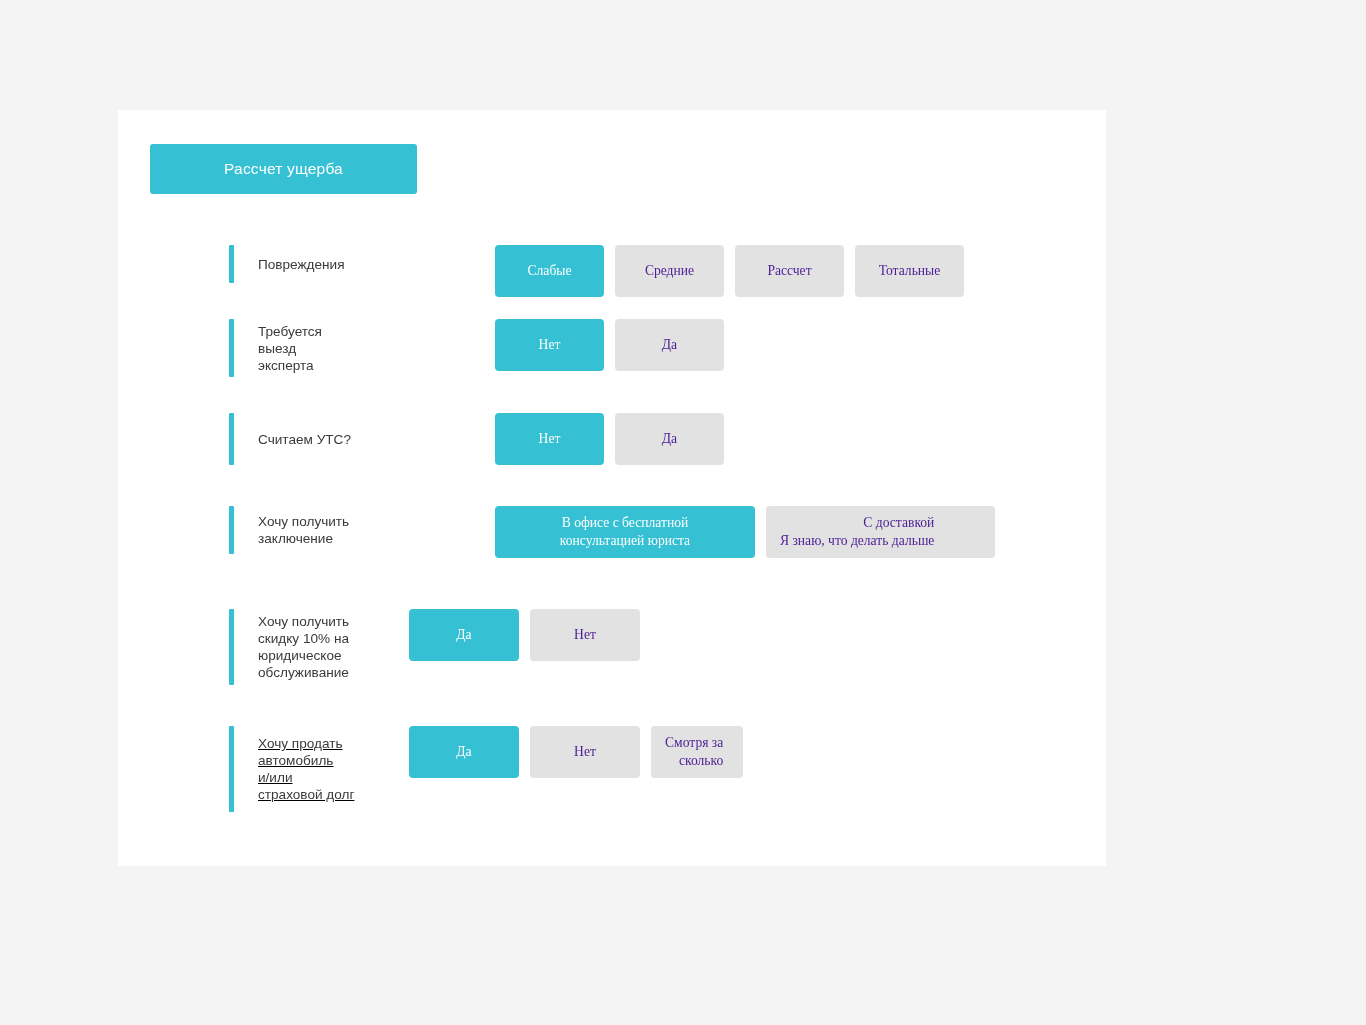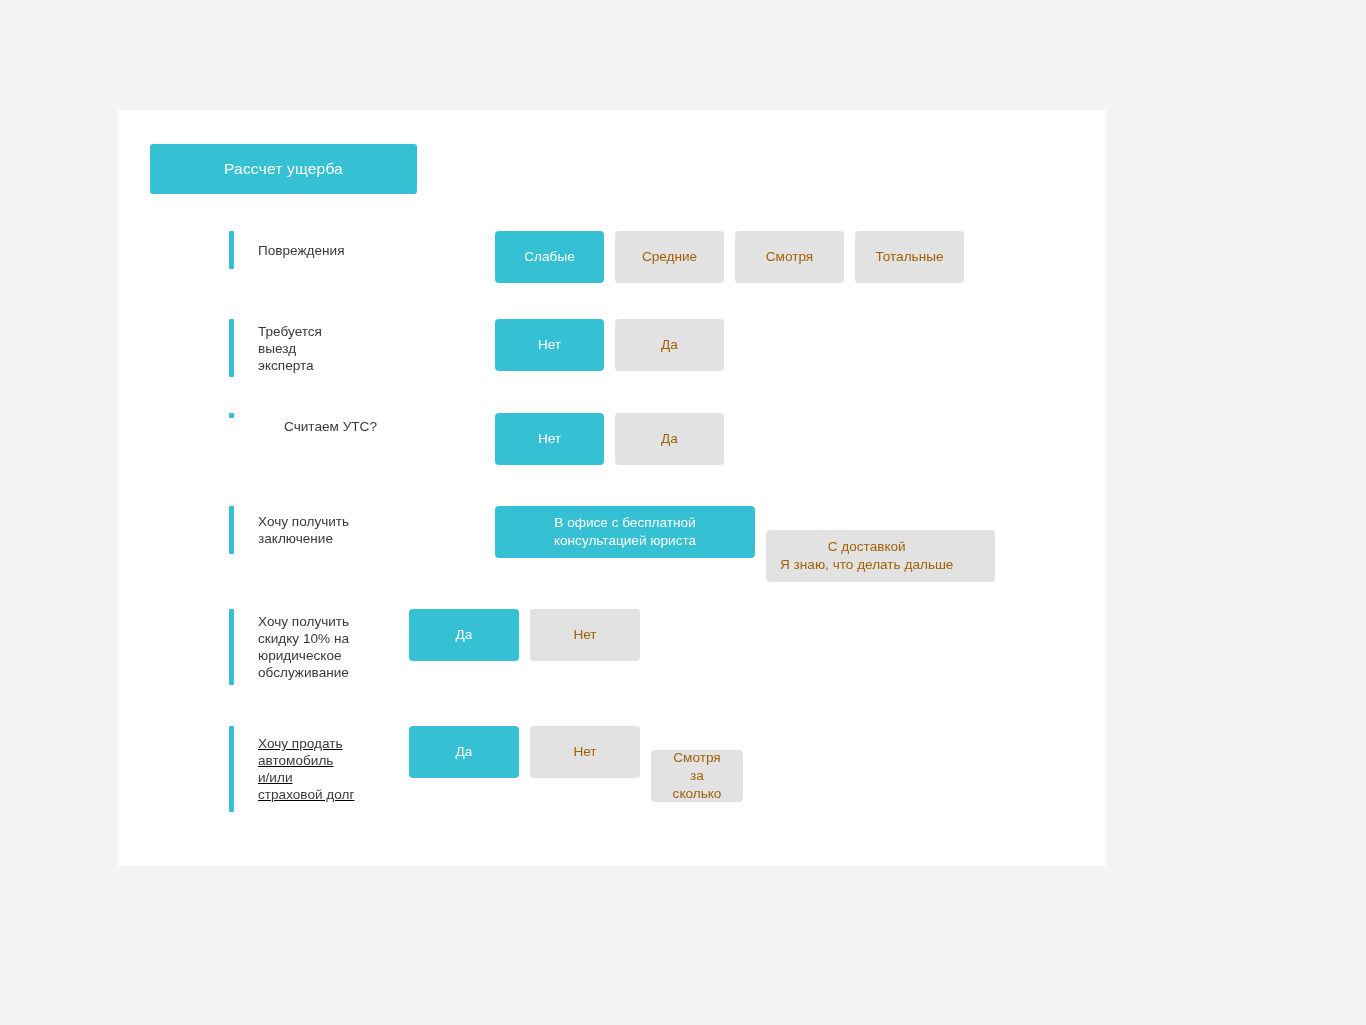--- a/index.html
+++ b/index.html
@@ -84,58 +84,57 @@
 
   .options {
     display: flex;
     align-items: flex-start;
     gap: 11px;
   }
 
   .opt {
     border: none;
     border-radius: 4px;
-    font-family: Liberation Sans, sans-serif;
+    font-family: Liberation Serif, serif;
     font-size: 13.6px;
     line-height: 18px;
     height: 52px;
     box-sizing: border-box;
     display: flex;
     align-items: center;
     justify-content: center;
     text-align: center;
     cursor: pointer;
     padding: 0 14px;
     white-space: pre-line;
   }
   .opt.selected {
     background: #35c1d3;
     color: #ffffff;
   }
   .opt.unselected {
     background: #e2e2e2;
-    color: #a16207;
+    color: #4c1d95;
   }
   .opt.align-left {
     justify-content: flex-start;
-    text-align: center;
-    margin-top: 24px;
+    text-align: right;
   }
 
   
-  #row-0 { top: 121px; }
+  #row-0 { top: 135px; }
   #row-0 .row-label-wrap { min-height: 38px; }
   #row-0 .opt { width: 109px; }
 
   #row-1 { top: 209px; }
   #row-1 .row-label-wrap { min-height: 58px; }
   #row-1 .opt { width: 109px; }
 
   #row-2 { top: 303px; }
-  #row-2 .row-label-wrap { min-height: 52px; flex-direction: column; }
+  #row-2 .row-label-wrap { min-height: 52px; }
   #row-2 .opt { width: 109px; }
 
   #row-3 { top: 396px; }
   #row-3 .row-label-wrap { min-height: 48px; }
   #row-3 .opt-0 { width: 260px; }
   #row-3 .opt-1 { width: 229px; }
 
   #row-4 { top: 499px; }
   #row-4 .row-label-wrap { min-height: 76px; }
   #row-4 .options { margin-left: 1px; }
@@ -160,21 +159,21 @@
   <div class="rows">
 
     <div class="row" id="row-0">
       <div class="row-label-wrap">
         <div class="accent-bar"></div>
         <div class="row-label">Повреждения</div>
       </div>
       <div class="options options-offset">
         <button class="opt selected opt-0">Слабые</button>
         <button class="opt unselected opt-1">Средние</button>
-        <button class="opt unselected opt-2">Смотря</button>
+        <button class="opt unselected opt-2">Рассчет</button>
         <button class="opt unselected opt-3">Тотальные</button>
       </div>
     </div>
 
     <div class="row" id="row-1">
       <div class="row-label-wrap">
         <div class="accent-bar"></div>
         <div class="row-label">Требуется
 выезд
 эксперта</div>

